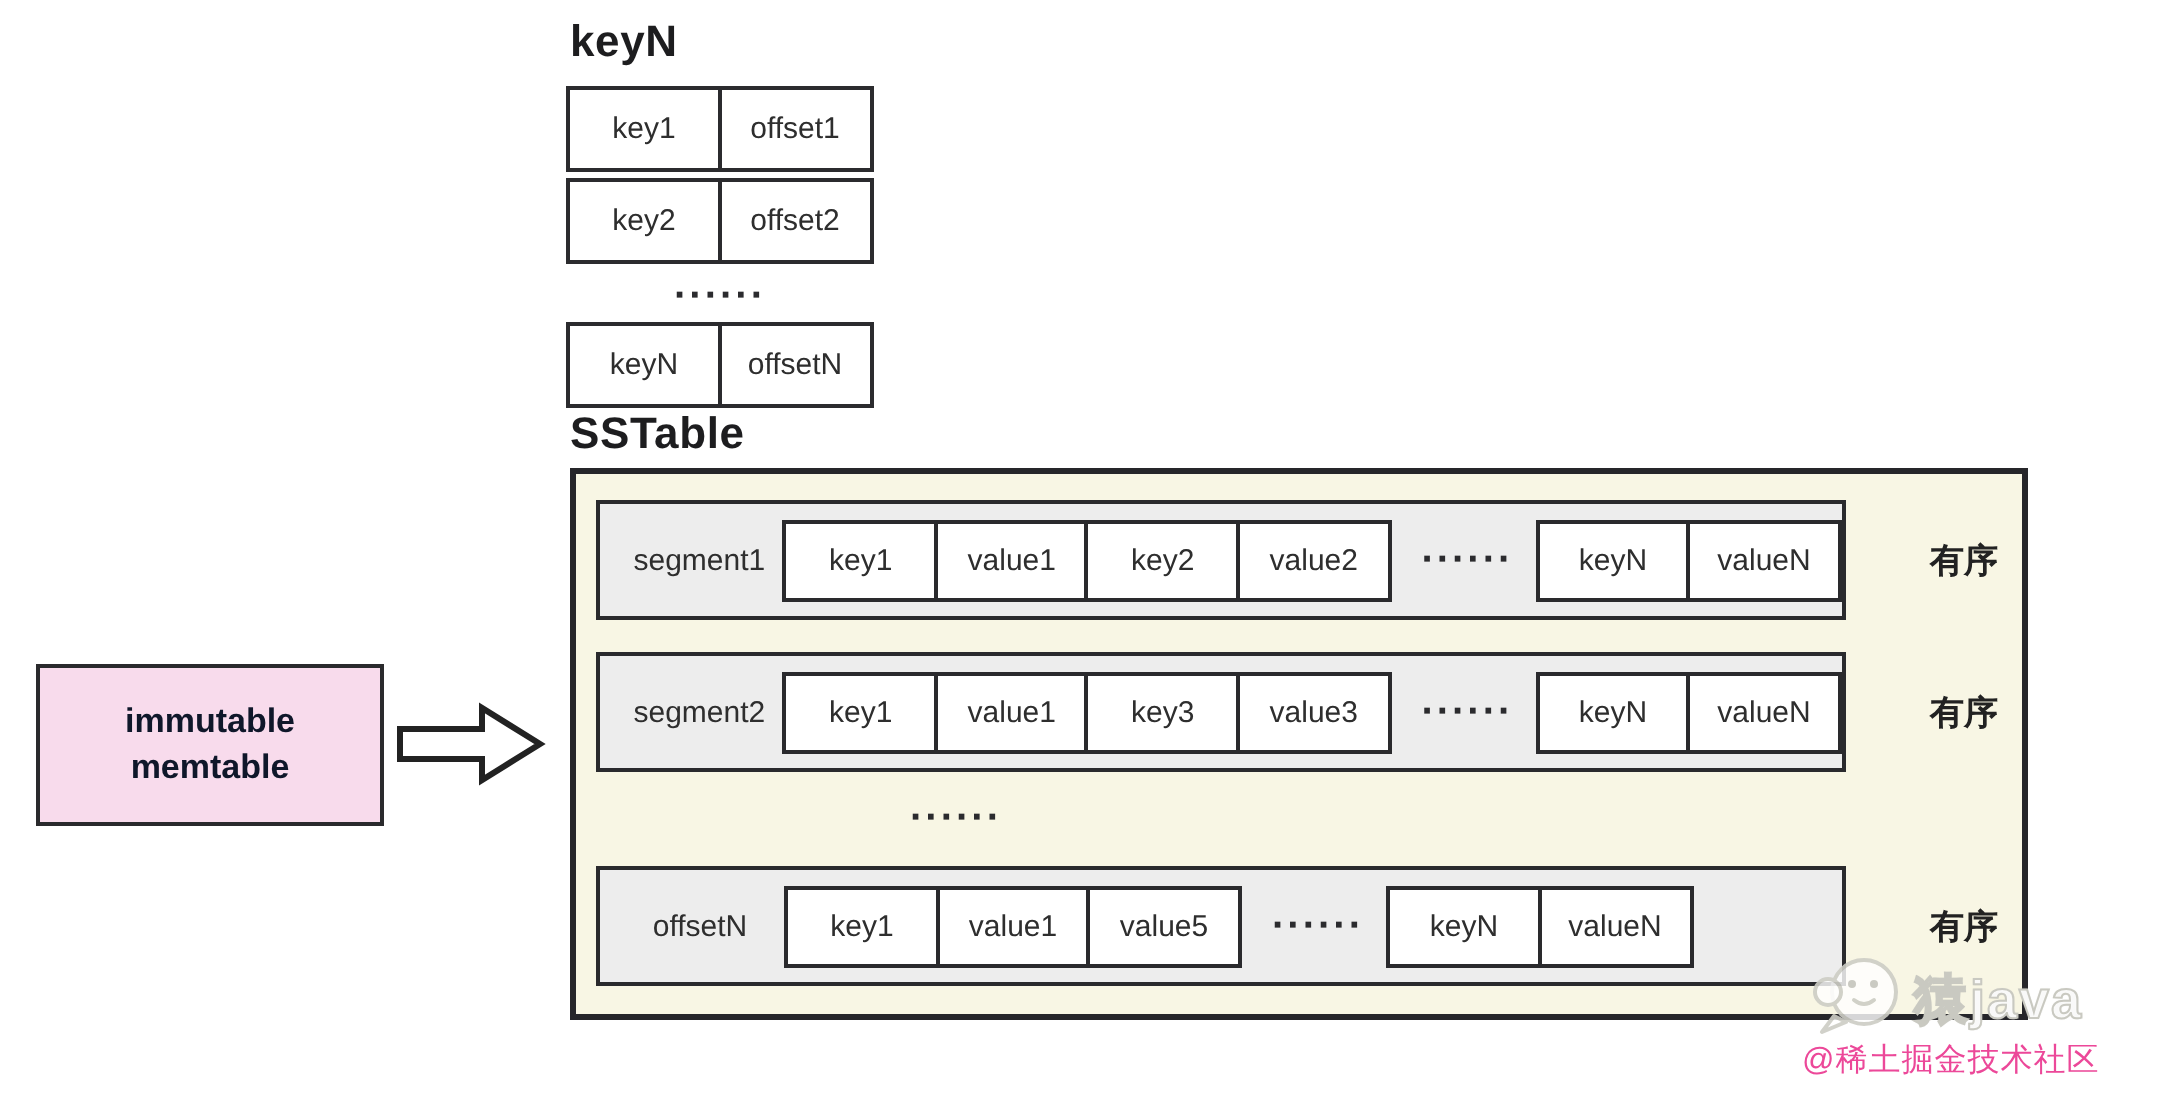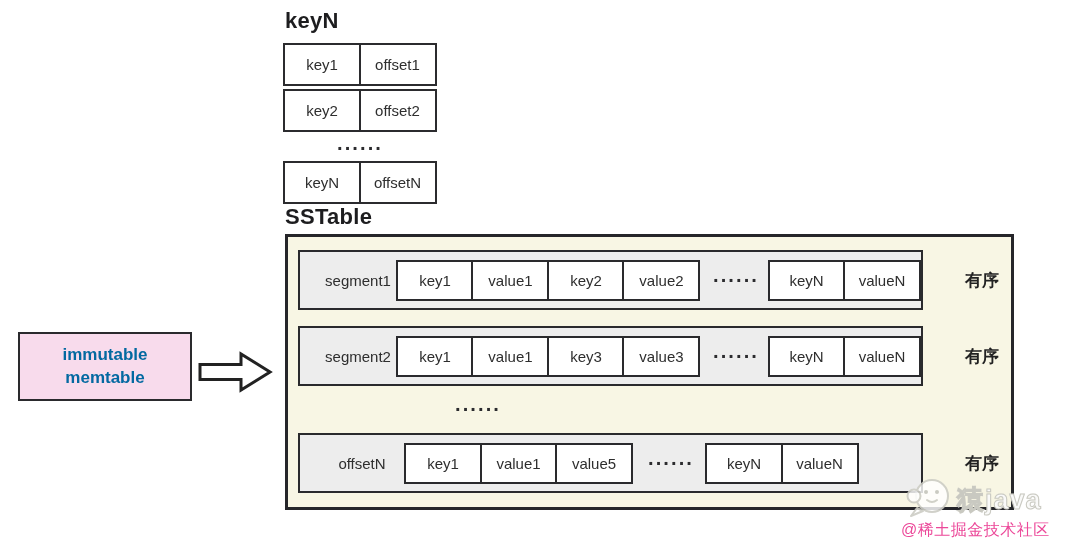--- a/index.html
+++ b/index.html
@@ -17,34 +17,34 @@
   .idx-cell + .idx-cell { margin-left: -2.5px; }
 
   .dots { font-weight: 700; color: #2b2b2e; font-size: 20px; letter-spacing: 1px; line-height: 1; }
   .idx-dots { position: absolute; left: 283px; top: 138px; width: 154px; text-align: center; }
 
   .sst-box { position: absolute; left: 285px; top: 234px; width: 729px; height: 276px;
              background: #f8f6e4; border: 3px solid #26262a; }
 
   .seg-wrap { position: absolute; left: 10px; display: flex; align-items: center; }
   .seg-row { width: 625px; height: 60px; background: #ededed; border: 2.5px solid #2a2a2d;
-             display: flex; align-items: center; padding-left: 20px; }
+             display: flex; align-items: center; padding-left: 8px; }
   .seg-label { width: 84px; text-align: center; font-size: 15px; }
   .cell-group { display: flex; }
   .cell { width: 78px; height: 41px; background: #fff; border: 2.5px solid #2a2a2d;
           display: flex; align-items: center; justify-content: center; font-size: 15px; }
   .cell + .cell { margin-left: -2.5px; }
   .seg-dots { width: 52px; text-align: center; margin: 0 8px 0 12px; }
   .order { margin-left: 42px; font-size: 17px; font-weight: 700; color: #222; }
   .between-dots { position: absolute; left: 130px; top: 162px; width: 120px; text-align: center; }
 
-  .memtable { position: absolute; left: 18px; top: 332px; width: 174px; height: 69px;
+  .memtable { position: absolute; left: 18px; top: 332px; width: 174px; height: 81px;
               background: #f8dbec; border: 2.5px solid #2a2a2d; display: flex; flex-direction: column;
               align-items: center; justify-content: center; font-size: 17px; font-weight: 600;
-              color: #0369a1; line-height: 1.35; }
+              color: #0f172a; line-height: 1.35; }
 
   .arrow-svg { position: absolute; left: 198px; top: 350px; }
 
   .wm-logo { position: absolute; left: 901px; top: 474px; opacity: .9; }
   .wm-brand { position: absolute; left: 957px; top: 482px; font-size: 27px; font-weight: 700;
               color: rgba(255,255,255,0.88); -webkit-text-stroke: 1px #c9c9c1;
               text-shadow: 0 0 1px #cfcfc8; letter-spacing: 1px; }
   .wm-community { position: absolute; left: 901px; top: 520px; font-size: 16px;
                   color: #ec4899; letter-spacing: .5px; }
 </style>

